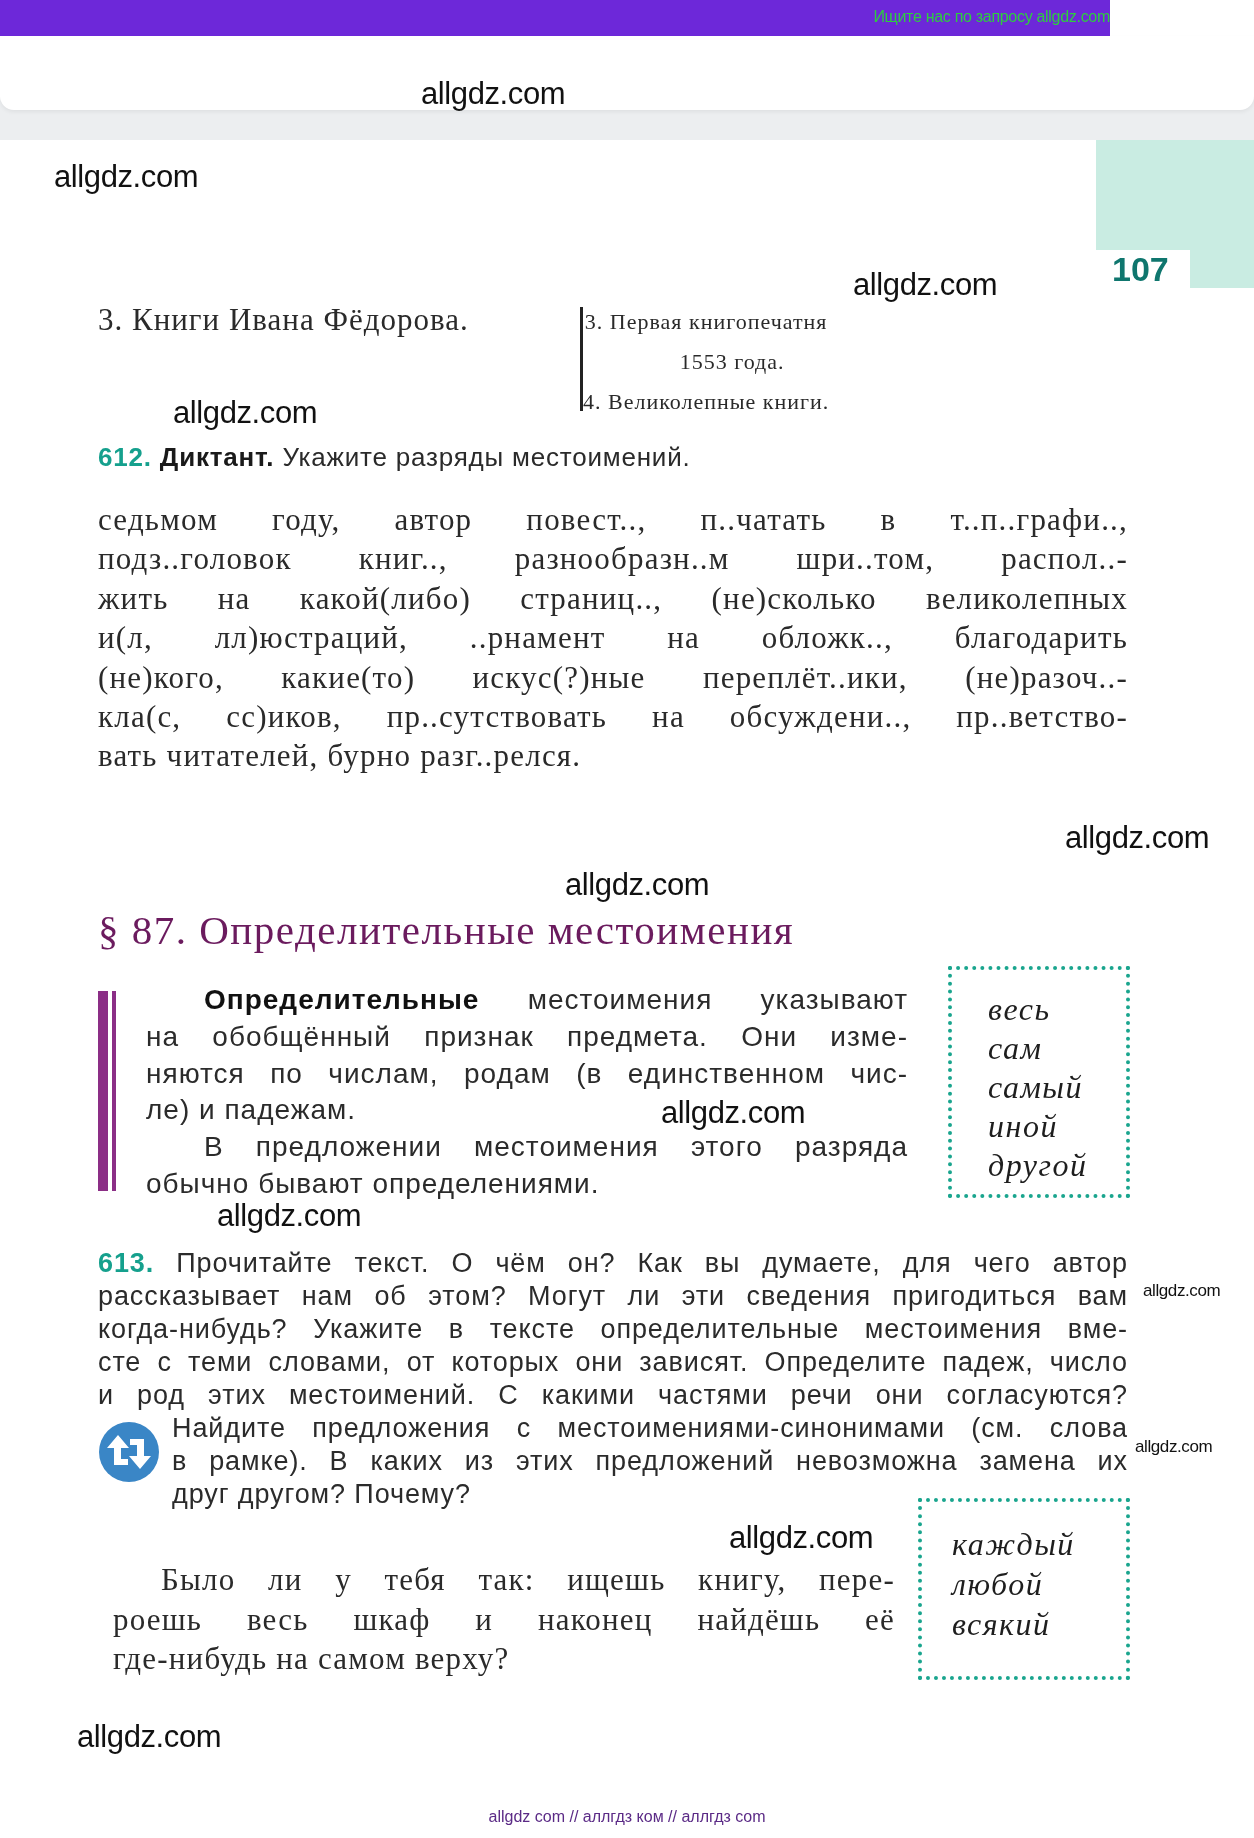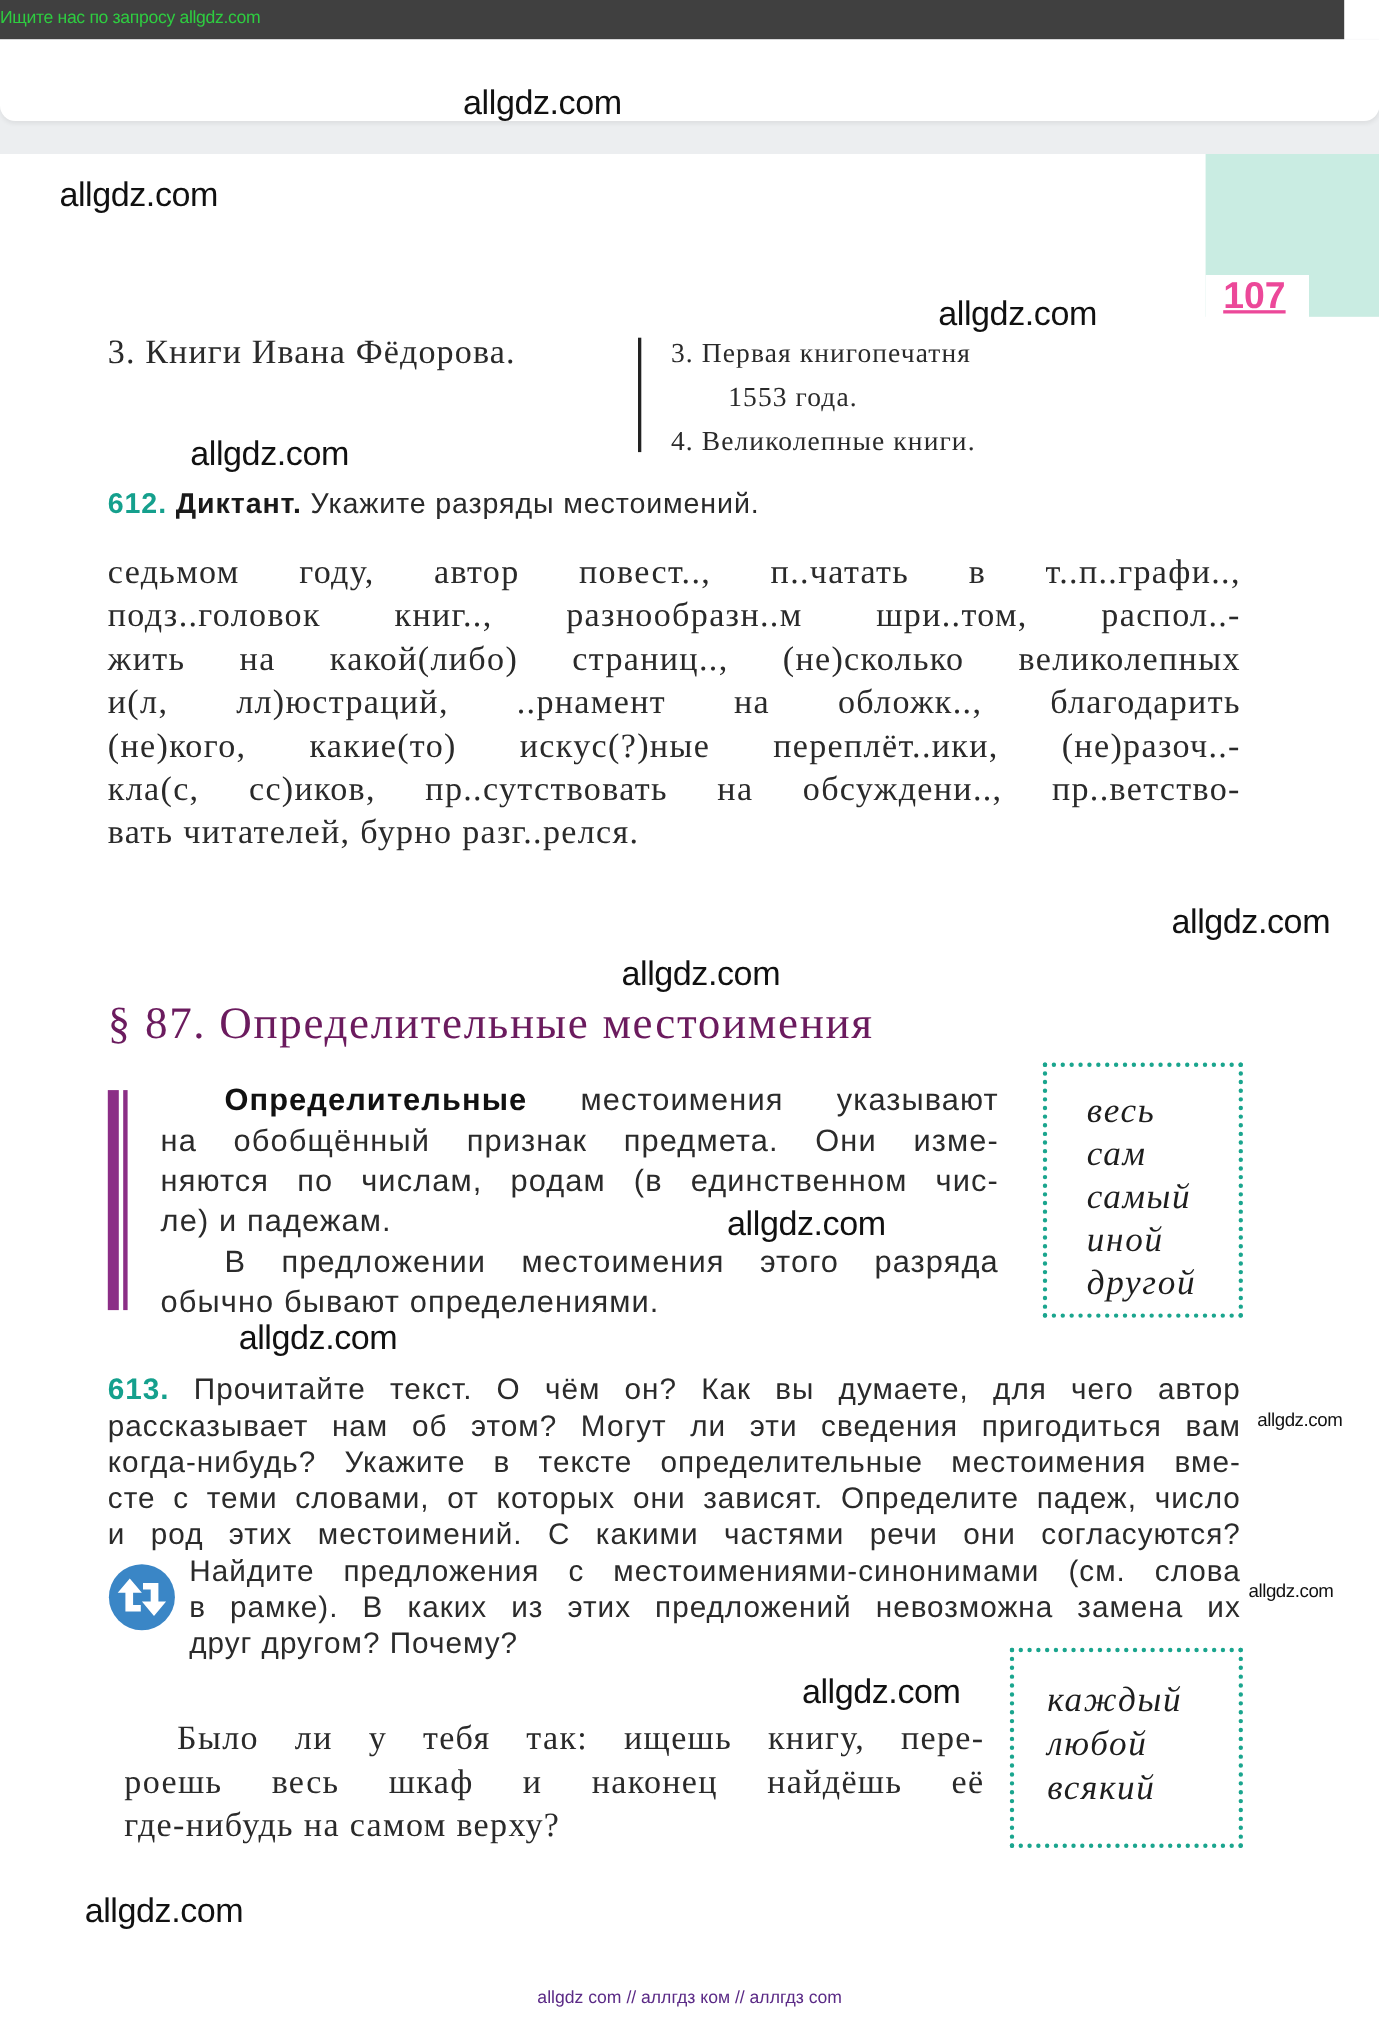--- a/index.html
+++ b/index.html
@@ -1,37 +1,37 @@
 <!DOCTYPE html>
 <html><head>
   <meta charset="utf-8">
   <style>
     * { box-sizing: border-box; margin: 0; padding: 0; }
     html, body { width: 1254px; height: 1838px; background: #ffffff; overflow: hidden; }
     body { position: relative; font-family: "Liberation Sans", sans-serif; color: #2a2a2a; }
 
-    .top-banner { position: absolute; left: 0; top: 0; width: 1222px; height: 36px; background: #404040; text-align: left; }
+    .top-banner { position: absolute; left: 0; top: 0; width: 1110px; height: 36px; background: #6d28d9; text-align: right; }
     .top-banner span { position: absolute; left: 0; right: 0; top: 8px; font-size: 16px; color: #2ecc40; letter-spacing: -0.3px; }
 
     .gray-band { position: absolute; left: 0; top: 36px; width: 1254px; height: 104px; background: #eceef0; }
     .card-1 { position: absolute; left: 0; top: 36px; width: 1254px; height: 74px; background: #fff; border-radius: 0 0 14px 14px; box-shadow: 0 2px 4px rgba(0,0,0,0.06); }
     .card-2 { position: absolute; left: 0; top: 140px; width: 1254px; height: 1698px; background: #fff; border-radius: 14px 14px 0 0; }
 
     .wm { position: absolute; font-family: "Liberation Sans", sans-serif; color: #111; font-size: 31px; letter-spacing: -0.4px; white-space: nowrap; line-height: 1; }
     .wm.small { font-size: 17px; }
 
     .page-tab { position: absolute; left: 1096px; top: 140px; width: 158px; height: 148px; background: #c9ece2; }
     .page-tab-notch { position: absolute; left: 1096px; top: 250px; width: 94px; height: 40px; background: #fff; }
-    .page-num { position: absolute; left: 1112px; top: 250px; font-size: 34px; font-weight: bold; color: #ec4899; text-decoration: underline; }
+    .page-num { position: absolute; left: 1112px; top: 250px; font-size: 34px; font-weight: bold; color: #0f766e; }
 
     .serif { font-family: "Liberation Serif", serif; }
 
     .plan-left { position: absolute; left: 98px; top: 302px; font-size: 31px; letter-spacing: 1px; }
     .plan-divider { position: absolute; left: 580px; top: 307px; width: 3px; height: 104px; background: #222; }
-    .plan-right { position: absolute; left: 610px; top: 302px; font-size: 25px; letter-spacing: 1px; line-height: 40px; }
+    .plan-right { position: absolute; left: 583px; top: 302px; font-size: 22px; letter-spacing: 1px; line-height: 40px; text-align: center; }
     .plan-right .indent { padding-left: 52px; display: block; }
 
     .exnum { color: #15a08d; font-weight: bold; font-family: "Liberation Sans", sans-serif; }
     .ex612 { position: absolute; left: 98px; top: 442px; font-size: 26px; letter-spacing: 0.8px; }
     .ex612 b { font-weight: bold; color: #1a1a1a; }
 
     .dictation { position: absolute; left: 98px; top: 500px; width: 1030px; font-size: 31px; line-height: 39.4px; letter-spacing: 1.2px; text-align: justify; }
     .dictation .line { display: block; text-align: justify; text-align-last: justify; white-space: nowrap; }
     .dictation .line.first { padding-left: 48px; }
     .dictation .line.last { text-align-last: left; }

